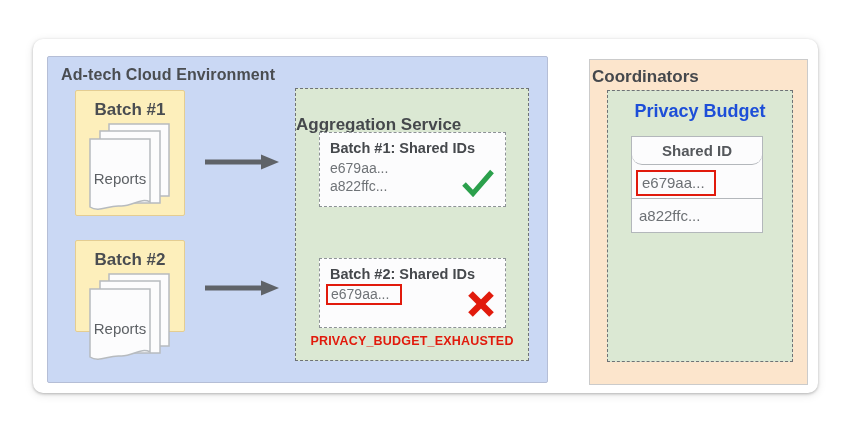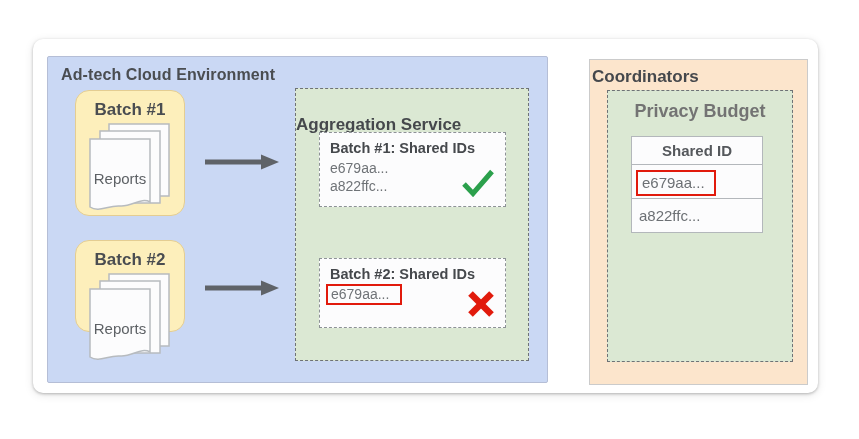--- a/index.html
+++ b/index.html
@@ -42,21 +42,21 @@
     color: #4a4d51;
     letter-spacing: 0.1px;
   }
 
   
   .batch {
     position: absolute;
     width: 110px;
     background: #fdefbb;
     border: 1px solid #e4cd92;
-    border-radius: 14px;
+    border-radius: 2px;
     box-sizing: border-box;
     text-align: center;
   }
   .batch-1 { left: 75px; top: 90px;  height: 126px; }
   .batch-2 { left: 75px; top: 240px; height: 92px; }
   .batch-title {
     margin-top: 9px;
     font-size: 17px;
     font-weight: bold;
     color: #4a4d51;
@@ -149,38 +149,39 @@
     width: 186px; height: 272px;
     background: #dbe8d3;
     border: 1.5px dashed #6e7276;
     box-sizing: border-box;
   }
   .pb-title {
     margin-top: 10px;
     text-align: center;
     font-size: 18px;
     font-weight: bold;
-    color: #737373;
+    color: #1d4ed8;
   }
   .pb-table {
     position: absolute;
     left: 23px; top: 45px;
     width: 132px;
     background: #fcfcfd;
     border: 1px solid #b3b7bb;
     box-sizing: border-box;
   }
   .pb-header {
     height: 27px;
     line-height: 27px;
     text-align: center;
     font-size: 15px;
     font-weight: bold;
     color: #55585c;
     border-bottom: 1px solid #b3b7bb;
+    border-radius: 10px;
   }
   .pb-row {
     height: 33px;
     line-height: 33px;
     padding-left: 7px;
     font-size: 15px;
     color: #6c7074;
     white-space: nowrap;
   }
   .pb-row + .pb-row { border-top: 1px solid #b3b7bb; }
@@ -245,20 +246,21 @@
       <div class="result-heading">Batch #2: Shared IDs</div>
       <div class="result-id">
         <span class="red-outline">e679aa...</span>
       </div>
       <svg class="status-icon" width="28" height="28" viewBox="0 0 28 28">
         <line x1="3.5" y1="3.5" x2="24.5" y2="24.5" stroke="#e11a0c" stroke-width="6.5"></line>
         <line x1="24.5" y1="3.5" x2="3.5" y2="24.5" stroke="#e11a0c" stroke-width="6.5"></line>
       </svg>
     </div>
 
+    <div class="err-label">PRIVACY_BUDGET_EXHAUSTED</div>
   </div>
 
   <div class="coord">
     <div class="coord-title">Coordinators</div>
 
     <div class="pb">
       <div class="pb-title">Privacy Budget</div>
 
       <div class="pb-table">
         <div class="pb-header">Shared ID</div>

